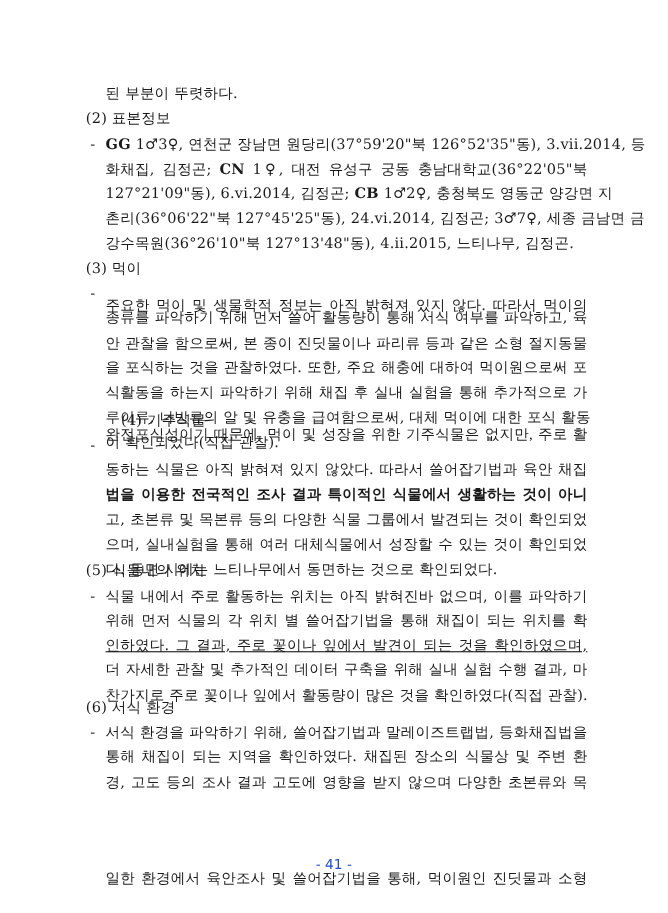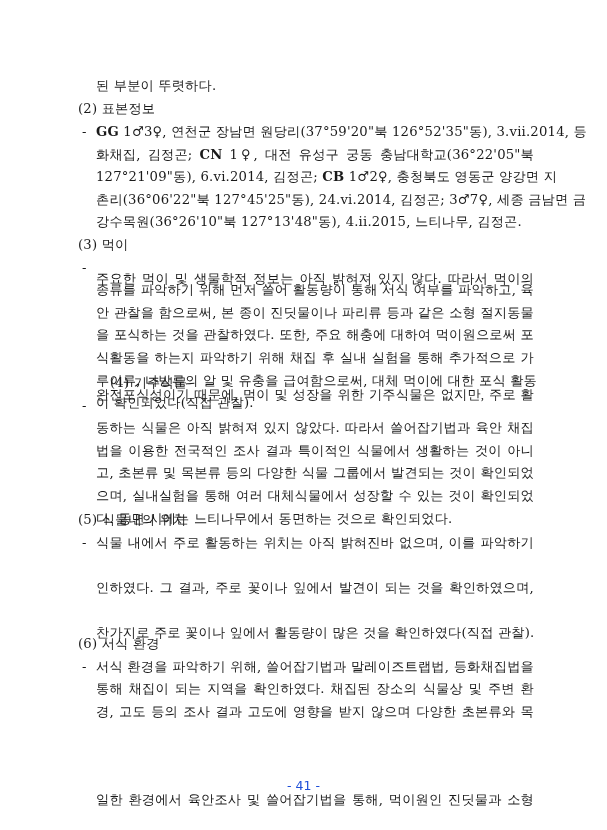--- a/index.html
+++ b/index.html
@@ -38,29 +38,31 @@
   <div class="line body just" style="top:301.8px;">안 관찰을 함으로써, 본 종이 진딧물이나 파리류 등과 같은 소형 절지동물</div>
   <div class="line body just" style="top:324.4px;">을 포식하는 것을 관찰하였다. 또한, 주요 해충에 대하여 먹이원으로써 포</div>
   <div class="line body just" style="top:347px;">식활동을 하는지 파악하기 위해 채집 후 실내 실험을 통해 추가적으로 가</div>
   <div class="line body just" style="top:369.6px;">루이류, 나방류의 알 및 유충을 급여함으로써, 대체 먹이에 대한 포식 활동</div>
   <div class="line body" style="top:392.2px;">이 확인되었다(직접 관찰).</div>
 
   <div class="line head" style="top:372px;margin-left:32px;">(4) 기주식물</div>
   <span class="line dash" style="top:394.6px;">-</span>
   <div class="line first just" style="top:384px;font-family:Liberation Serif, serif;">완전포식성이기 때문에, 먹이 및 성장을 위한 기주식물은 없지만, 주로 활</div>
   <div class="line body just" style="top:417.2px;">동하는 식물은 아직 밝혀져 있지 않았다. 따라서 쓸어잡기법과 육안 채집</div>
-  <div class="line body just" style="top:439.8px;">법을 이용한 전국적인 조사 결과 특이적인 식물에서 생활하는 것이 아니</div>
+  <div class="line body just" style="top:439.8px;font-weight:bold;">법을 이용한 전국적인 조사 결과 특이적인 식물에서 생활하는 것이 아니</div>
   <div class="line body just" style="top:462.4px;">고, 초본류 및 목본류 등의 다양한 식물 그룹에서 발견되는 것이 확인되었</div>
   <div class="line body just" style="top:485px;">으며, 실내실험을 통해 여러 대체식물에서 성장할 수 있는 것이 확인되었</div>
   <div class="line body" style="top:507.6px;">다. 동면 시에는 느티나무에서 동면하는 것으로 확인되었다.</div>
 
   <div class="line head" style="top:509px;">(5) 식물내의 위치</div>
   <span class="line dash" style="top:531.6px;">-</span>
   <div class="line first just" style="top:531.6px;">식물 내에서 주로 활동하는 위치는 아직 밝혀진바 없으며, 이를 파악하기</div>
-  <div class="line body just" style="top:576.8px;">인하였다. 그 결과, 주로 꽃이나 잎에서 발견이 되는 것을 확인하였으며,</div>
+  <div class="line body just" style="top:554.2px;">위해 먼저 식물의 각 위치 별 쓸어잡기법을 통해 채집이 되는 위치를 확</div>
+  <div class="line body just" style="top:576.8px;text-decoration:underline;">인하였다. 그 결과, 주로 꽃이나 잎에서 발견이 되는 것을 확인하였으며,</div>
+  <div class="line body just" style="top:599.4px;">더 자세한 관찰 및 추가적인 데이터 구축을 위해 실내 실험 수행 결과, 마</div>
   <div class="line body just" style="top:622px;">찬가지로 주로 꽃이나 잎에서 활동량이 많은 것을 확인하였다(직접 관찰).</div>
 
   <div class="line head" style="top:633px;">(6) 서식 환경</div>
   <span class="line dash" style="top:655.6px;">-</span>
   <div class="line first just" style="top:655.6px;">서식 환경을 파악하기 위해, 쓸어잡기법과 말레이즈트랩법, 등화채집법을</div>
   <div class="line body just" style="top:678.2px;">통해 채집이 되는 지역을 확인하였다. 채집된 장소의 식물상 및 주변 환</div>
   <div class="line body just" style="top:700.8px;">경, 고도 등의 조사 결과 고도에 영향을 받지 않으며 다양한 초본류와 목</div>
   <div class="line body just" style="top:789px;">일한 환경에서 육안조사 및 쓸어잡기법을 통해, 먹이원인 진딧물과 소형</div>
 
   <div class="footer">- 41 -</div>

